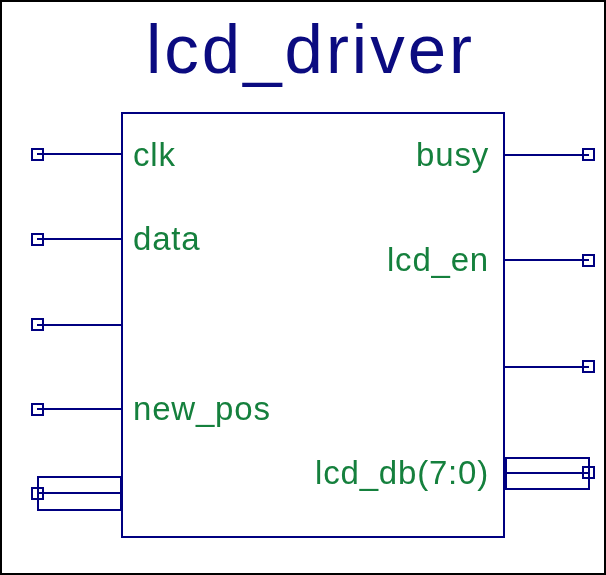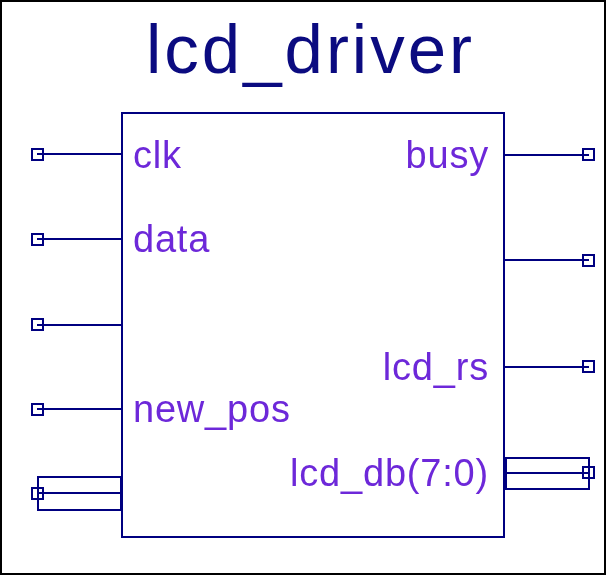--- a/index.html
+++ b/index.html
@@ -44,24 +44,24 @@
   }
   .term{
     position:absolute;
     width:13px;height:13px;
     box-sizing:border-box;
     border:2px solid #000080;
     background:transparent;
   }
   .plabel{
     position:absolute;
-    font-size:38px;
+    font-size:33px;
     line-height:30px;
     letter-spacing:0.8px;
-    color:#6d28d9;
+    color:#15803d;
     white-space:nowrap;
   }
   .plabel.right{ text-align:left; }
 </style>
 </head>
 <body>
 
 <div id="canvas">
 
   <div class="title">lcd_driver</div>
@@ -86,23 +86,23 @@
   <div class="busrect" style="left:35px;top:474px;width:85px;height:35px"></div>
   <div class="wire" style="left:35px;top:490px;width:84px"></div>
   <div class="term" style="left:29px;top:485px"></div>
 
   <div class="wire" style="left:503px;top:152px;width:84px"></div>
   <div class="term" style="left:580px;top:146px"></div>
   <div class="plabel right" style="right:115px;top:138px">busy</div>
 
   <div class="wire" style="left:503px;top:257px;width:84px"></div>
   <div class="term" style="left:580px;top:252px"></div>
+  <div class="plabel right" style="right:115px;top:243px">lcd_en</div>
 
   <div class="wire" style="left:503px;top:364px;width:84px"></div>
   <div class="term" style="left:580px;top:358px"></div>
-  <div class="plabel right" style="right:115px;top:350px">lcd_rs</div>
 
   <div class="busrect" style="left:503px;top:455px;width:85px;height:33px"></div>
   <div class="wire" style="left:503px;top:470px;width:84px"></div>
   <div class="term" style="left:580px;top:464px"></div>
   <div class="plabel right" style="right:115px;top:456px">lcd_db(7:0)</div>
 
 </div>
 
 </body></html>

